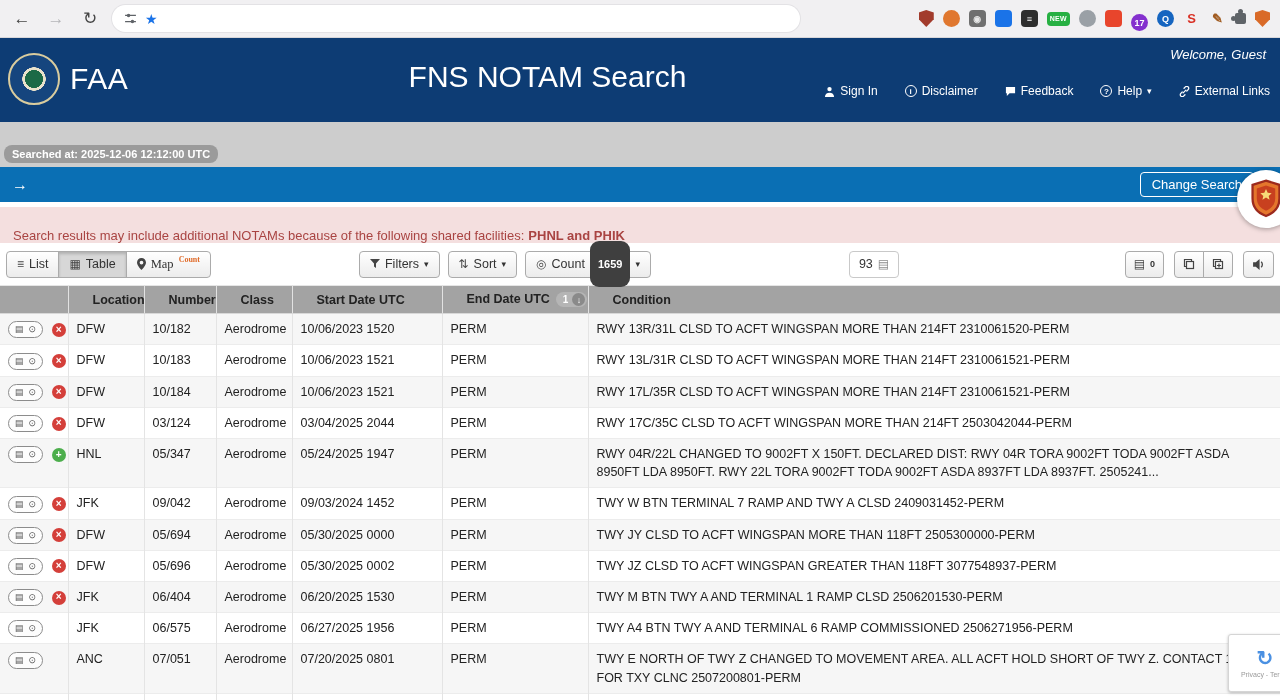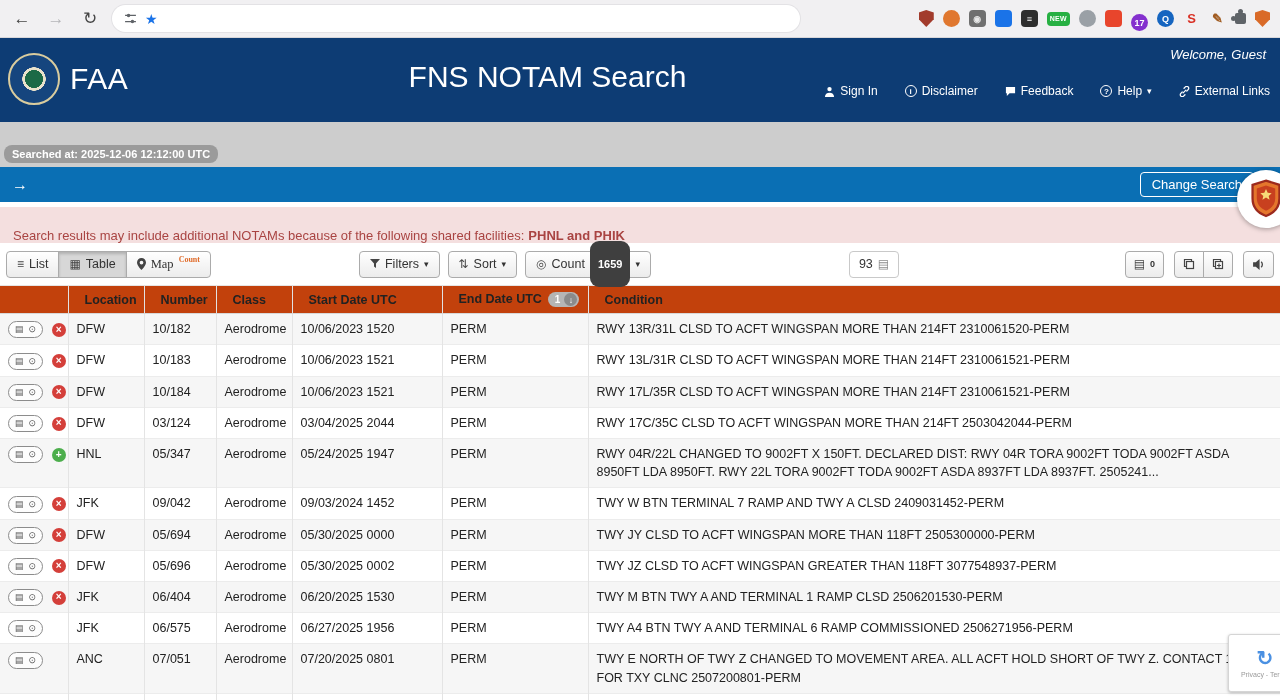--- a/index.html
+++ b/index.html
@@ -65,21 +65,21 @@
   .mid-buttons { display:inline-flex; gap:8px; margin-left:148px; }
   .count-badge { background:#3f3f3f; color:#fff; border-radius:9px; padding:17px 8px; font-size:11px; font-weight:bold; }
   .page-box { display:inline-flex; align-items:center; gap:5px; border:1px solid #c9c9c9; border-radius:4px; height:27px; padding:0 9px; font-size:12.5px; color:#333; background:#fff; margin-left:198px; }
   .page-box .icon { color:#8b8b8b; font-size:12px; }
   .right-buttons { margin-left:auto; display:inline-flex; align-items:center; gap:10px; }
   .icon-btn { padding:0 8px; }
   .icon-btn sup { font-size:9px; font-weight:bold; }
 
   
   table.notams { width:100%; border-collapse:collapse; table-layout:fixed; border-top:1px solid #e5e5e5; }
-  thead th { font-size:12.5px; font-weight:bold; color:#222; text-align:left; padding:6px 16px; border-left:1px solid #e2e2e2; border-bottom:1px solid #d8d8d8; background:#c2410c; cursor:pointer; white-space:nowrap; }
+  thead th { font-size:12.5px; font-weight:bold; color:#222; text-align:left; padding:6px 24px; border-left:1px solid #e2e2e2; border-bottom:1px solid #d8d8d8; background:#a3a3a3; cursor:pointer; white-space:nowrap; }
   thead th:first-child { border-left:none; }
   tbody td { font-size:12.5px; color:#222; padding:6px 8px; border-left:1px solid #e4e4e4; border-top:1px solid #ececec; vertical-align:top; line-height:1.45; }
   tbody td:first-child { border-left:none; }
   tbody tr:nth-child(odd) { background:#f6f6f6; }
   .col-actions { white-space:nowrap; }
   .doc-pill { display:inline-flex; align-items:center; gap:5px; border:1.5px solid #8c8c8c; border-radius:9px; padding:1px 6px; font-size:9px; color:#555; background:#fdfdfd; cursor:pointer; vertical-align:middle; }
   .status { display:inline-flex; width:14px; height:14px; border-radius:50%; color:#fff; font-size:10px; font-weight:bold; align-items:center; justify-content:center; vertical-align:middle; margin-left:5px; }
   .status.cancelled { background:#d43f3a; }
   .status.new { background:#4cae4c; }
   .sort-ind { display:inline-flex; align-items:center; gap:4px; background:#b5b5b5; border-radius:9px; padding:1px 2px 1px 7px; color:#fff; font-size:10px; font-weight:bold; margin-left:6px; vertical-align:middle; }

